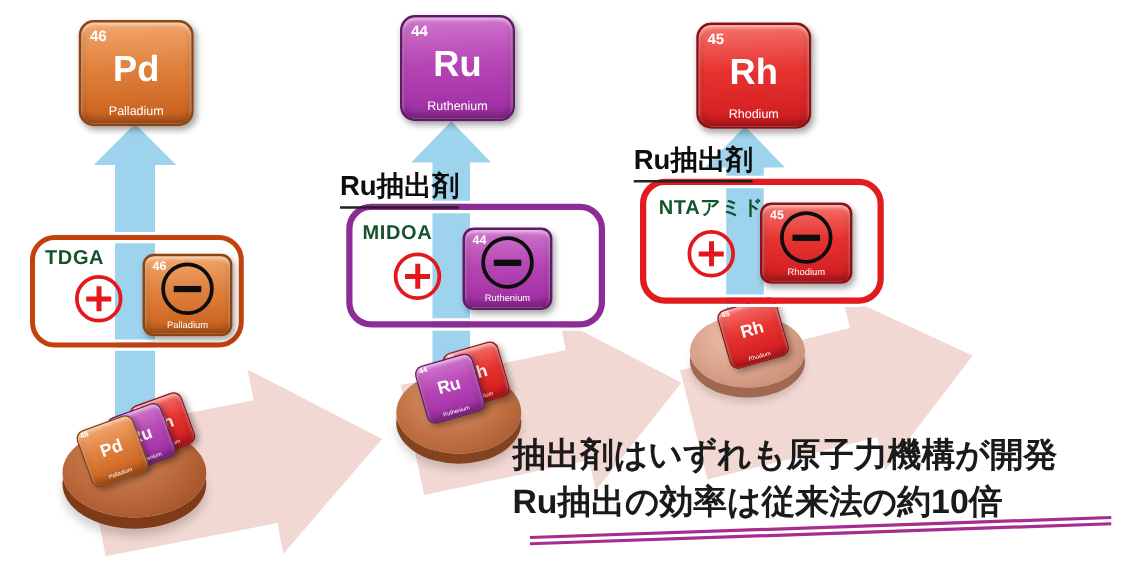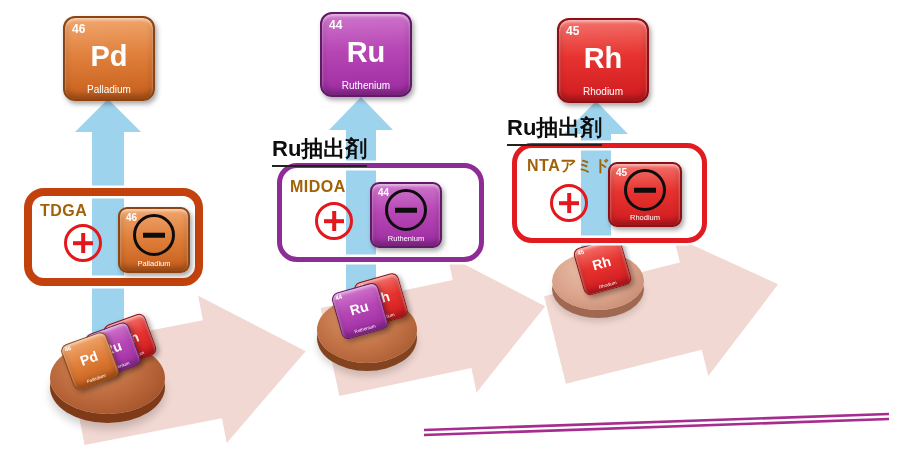--- a/index.html
+++ b/index.html
@@ -27,21 +27,21 @@
   .tile-sm .ename{font-size:7.5px;bottom:3px;}
 
   .tile-mini{border-radius:7px;border-width:1.5px;}
   .tile-mini .num{font-size:6px;top:1px;left:3px;}
   .tile-mini .sym{top:12px;font-size:14px;}
   .tile-mini .ename{font-size:4.5px;bottom:2px;}
 
   
   .ext-box{position:absolute;z-index:3;border-radius:20px;
            box-shadow:0 0 0 2.5px #fff, inset 0 0 0 2.5px #fff;}
-  .ext-name{position:absolute;font-weight:bold;color:#a16207;font-size:16px;letter-spacing:.5px;}
+  .ext-name{position:absolute;font-weight:bold;color:#14532d;font-size:16px;letter-spacing:.5px;}
 
   
   .plus-icon{position:absolute;width:32px;height:32px;border:3px solid #e3171c;border-radius:50%;}
   .plus-icon::before{content:"";position:absolute;left:50%;top:50%;transform:translate(-50%,-50%);
                      width:20px;height:3.6px;background:#e3171c;}
   .plus-icon::after{content:"";position:absolute;left:50%;top:50%;transform:translate(-50%,-50%);
                     width:3.6px;height:20px;background:#e3171c;}
   .minus-icon{position:absolute;left:50%;top:26px;transform:translate(-50%,-50%);
               width:36px;height:36px;border:3.5px solid #0d0d0d;border-radius:50%;}
   .minus-icon::before{content:"";position:absolute;left:50%;top:50%;transform:translate(-50%,-50%);
@@ -132,21 +132,21 @@
     <span class="num">45</span>
     <span class="sym">Rh</span>
     <span class="ename">Rhodium</span>
   </div>
 
   <div class="tile c0 tile-lg" style="left:63px;top:16px;z-index:4;">
     <span class="num">46</span>
     <span class="sym">Pd</span>
     <span class="ename">Palladium</span>
   </div>
-  <div class="ext-box" style="left:24px;top:188px;width:163px;height:82px;border:8px solid #c2410c;">
+  <div class="ext-box" style="left:24px;top:188px;width:163px;height:82px;border:4px solid #c2410c;">
     <span class="ext-name" style="left:8px;top:6px;">TDGA</span>
     <div class="plus-icon" style="left:32px;top:28px;"></div>
     <div class="tile c0 tile-sm" style="left:86px;top:11px;">
       <span class="num">46</span>
       <div class="minus-icon"></div>
       <span class="ename">Palladium</span>
     </div>
   </div>
 
   <div class="tile c1 tile-lg" style="left:320px;top:12px;z-index:4;">
@@ -174,14 +174,18 @@
   <div class="ext-box" style="left:512px;top:143px;width:185px;height:90px;border:5px solid #e11b20;">
     <span class="ext-name" style="left:10px;top:8px;">NTAアミド</span>
     <div class="plus-icon" style="left:33px;top:36px;"></div>
     <div class="tile c2 tile-sm" style="left:91px;top:14px;width:70px;height:61px;">
       <span class="num">45</span>
       <div class="minus-icon"></div>
       <span class="ename">Rhodium</span>
     </div>
   </div>
 
+  <div class="caption">
+    <div>抽出剤はいずれも原子力機構が開発</div>
+    <div>Ru抽出の効率は従来法の約10倍</div>
+  </div>
 
 </div>
 
 </body></html>

